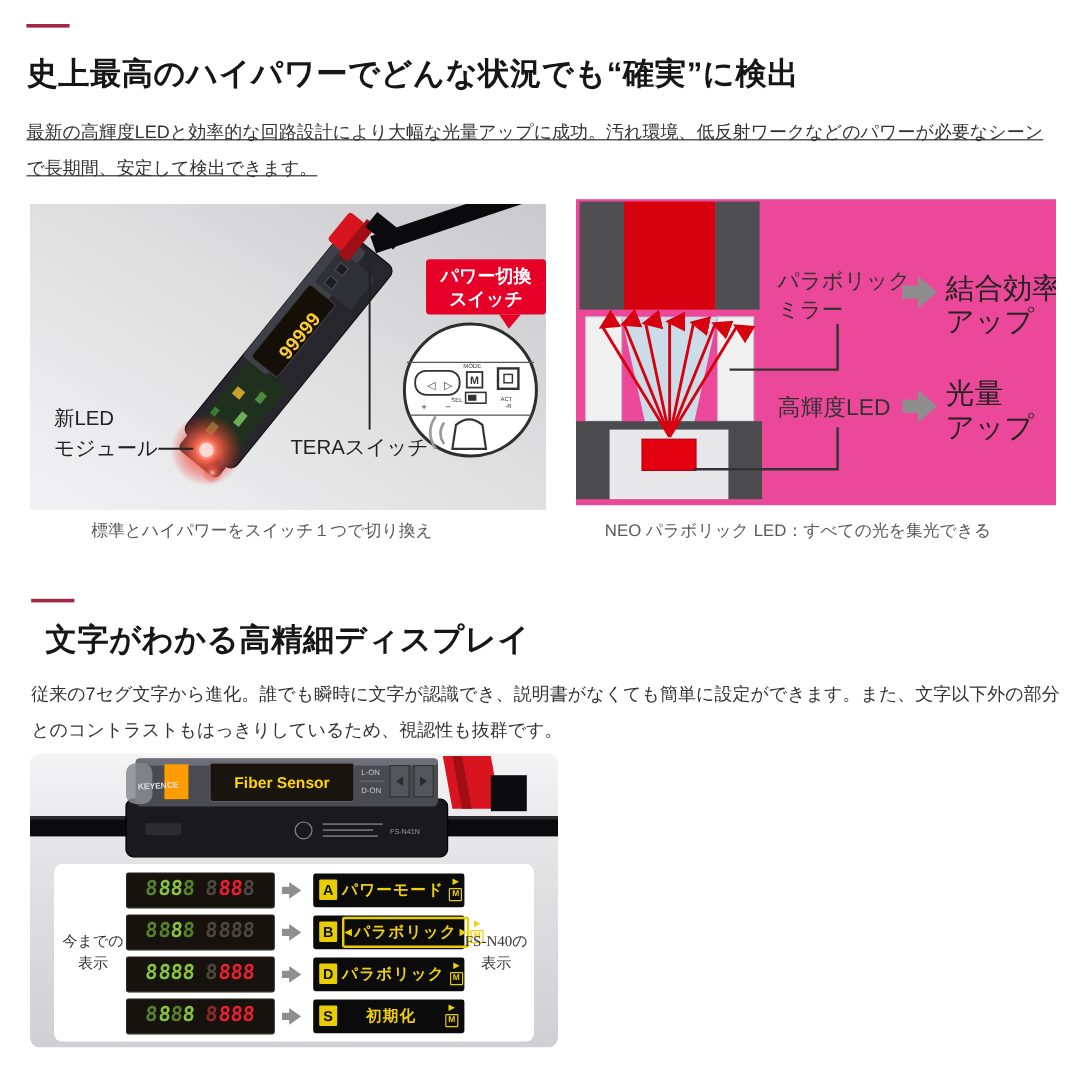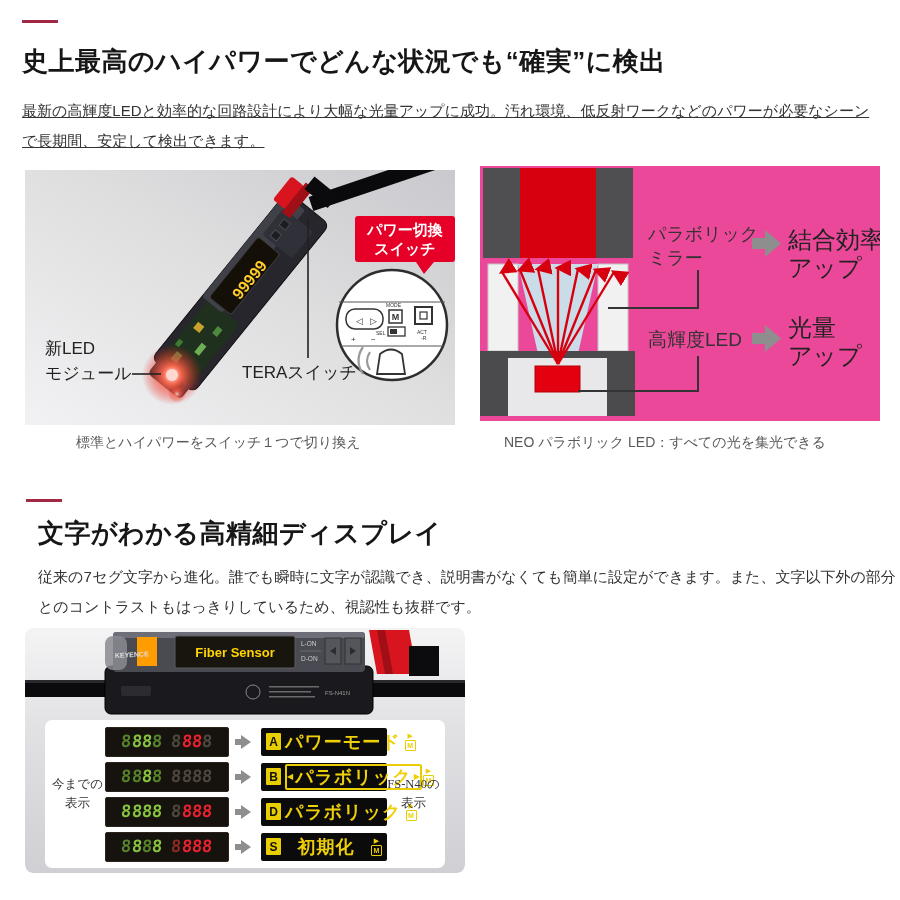--- a/index.html
+++ b/index.html
@@ -30,21 +30,21 @@
   .g{color:#86c33e}.gd{color:#55822a}.x{color:#4e473e}.r{color:#e8212f}.rd{color:#8c2a26}
   .cmp-arrow{width:0;height:0;border:7px solid transparent;border-left:10px solid #8e8e8e;
              position:relative;margin:0 3px 0 12px;}
   .cmp-arrow::before{content:'';position:absolute;left:-16px;top:-3px;width:7px;height:6px;background:#8e8e8e;}
   .new-panel{width:126px;height:28px;background:#0b0b0b;border-radius:2px;display:flex;
              align-items:center;padding:0 5px;gap:4px;box-sizing:border-box;}
   .np-badge{width:15px;height:17px;background:#e8cd00;color:#111;font-size:12px;font-weight:bold;
             display:flex;align-items:center;justify-content:center;border-radius:1px;flex:none;}
   .np-label{flex:1;display:flex;align-items:center;justify-content:center;gap:2px;height:22px;}
   .np-label.boxed{border:2px solid #e8cd00;border-radius:2px;margin-right:-3px;}
-  .np-text{color:#efcf08;font-size:18px;font-weight:bold;letter-spacing:1px;white-space:nowrap;}
+  .np-text{color:#efcf08;font-size:13px;font-weight:bold;letter-spacing:1px;white-space:nowrap;}
   .np-nav{color:#efcf08;font-size:8px;line-height:1;}
   .np-icons{display:flex;flex-direction:column;align-items:center;gap:1px;width:11px;flex:none;}
   .np-tri{color:#efcf08;font-size:7px;line-height:1;}
   .np-m{color:#efcf08;border:1px solid #e8cd00;font-size:7px;font-weight:bold;width:9px;height:9px;
         line-height:9px;text-align:center;border-radius:1px;}
   svg text{font-family:"Liberation Sans","DejaVu Sans",sans-serif;}
 </style>
 </head>
 <body>
 
@@ -185,21 +185,21 @@
         <polygon points="285,159 285,186 301,172.5" fill="#8e8e8e"></polygon>
       </g>
       <text x="308" y="170" font-size="24" fill="#222">光量</text>
       <text x="308" y="198" font-size="24" fill="#222">アップ</text>
     </svg>
   </div>
   <div class="abs caption" style="left:504px;top:434px;">NEO パラボリック LED：すべての光を集光できる</div>
 
   <div class="abs red-dash" style="left:26px;top:499px;"></div>
   <h1 class="abs sec-head" style="left:26px;top:516px;margin-left:12px;">文字がわかる高精細ディスプレイ</h1>
-  <p class="abs sec-body" style="left:38px;top:564px;font-family:Liberation Mono, monospace;">従来の7セグ文字から進化。誰でも瞬時に文字が認識でき、説明書がなくても簡単に設定ができます。また、文字以下外の部分とのコントラストもはっきりしているため、視認性も抜群です。</p>
+  <p class="abs sec-body" style="left:26px;top:564px;">従来の7セグ文字から進化。誰でも瞬時に文字が認識でき、説明書がなくても簡単に設定ができます。また、文字以下外の部分とのコントラストもはっきりしているため、視認性も抜群です。</p>
 
   <div class="abs figure figC">
     <div class="fc-top">
       <svg width="440" height="90" viewBox="0 0 440 90">
         <rect x="0" y="52" width="440" height="17" fill="#0b0b0d"></rect>
         <rect x="0" y="52" width="440" height="3" fill="#2a2a2e"></rect>
         <rect x="80" y="38" width="268" height="48" rx="6" fill="#1a1a1e" stroke="#000"></rect>
         <rect x="88" y="4" width="252" height="40" rx="4" fill="#4a4a52"></rect>
         <rect x="88" y="4" width="252" height="6" rx="3" fill="#6e6e78"></rect>
         <rect x="80" y="8" width="22" height="34" rx="8" fill="#8a8a92" opacity="0.85"></rect>

